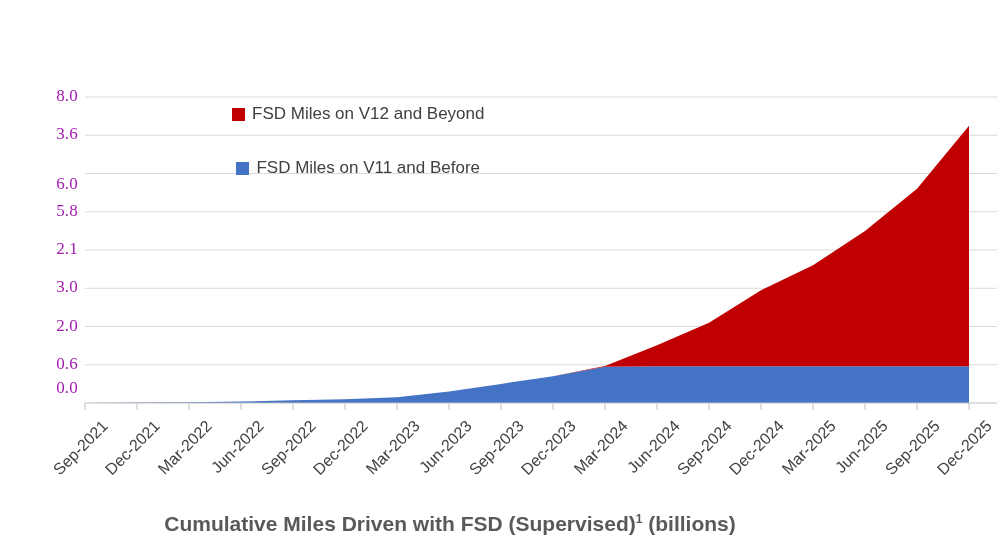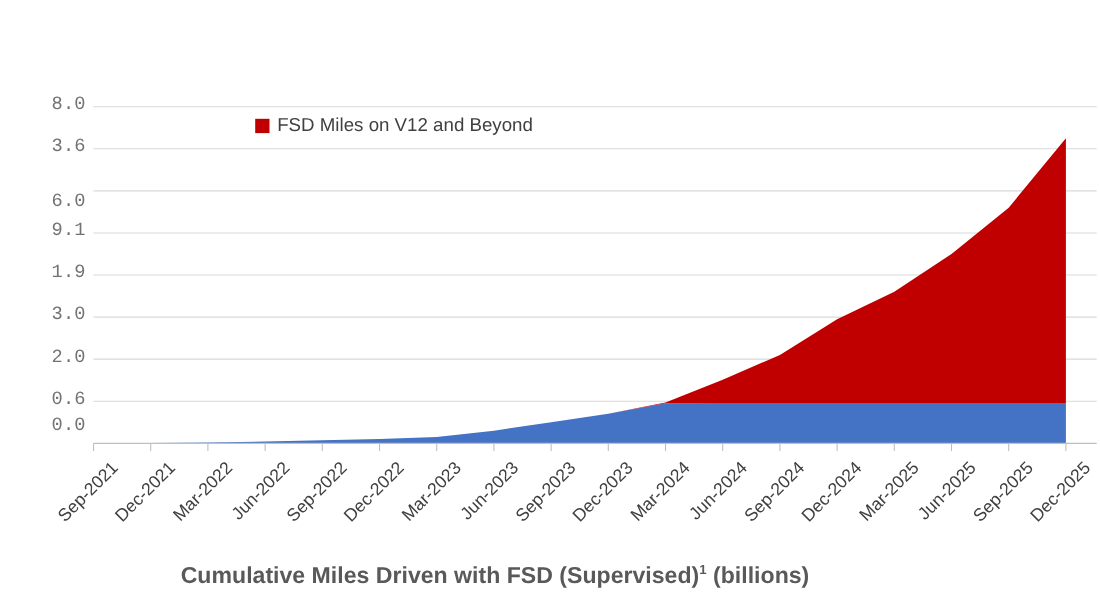--- a/index.html
+++ b/index.html
@@ -32,22 +32,22 @@
     display: block;
   }
 
   
   .y-tick-label {
     position: absolute;
     right: 0;
     width: 48px;
     text-align: right;
     font-size: 17px;
-    color: #737373;
-    font-family: Liberation Mono, monospace;
+    color: #a21caf;
+    font-family: Liberation Serif, serif;
     letter-spacing: 0.2px;
   }
   #y-axis-labels {
     position: absolute;
     left: 20px;
     top: 0;
     width: 58px;
     height: 557px;
   }
 
@@ -161,22 +161,22 @@
         <line x1="917" x2="917" y1="403" y2="410" stroke="#BFBFBF" stroke-width="1"></line>
         <line x1="969" x2="969" y1="403" y2="410" stroke="#BFBFBF" stroke-width="1"></line>
       </g>
   </svg>
 
   <div id="y-axis-labels">
       <div class="y-tick-label" style="top: 378px;">0.0</div>
       <div class="y-tick-label" style="top: 353.75px;">0.6</div>
       <div class="y-tick-label" style="top: 315.5px;">2.0</div>
       <div class="y-tick-label" style="top: 277.25px;">3.0</div>
-      <div class="y-tick-label" style="top: 239px;">1.9</div>
-      <div class="y-tick-label" style="top: 200.75px;">9.1</div>
+      <div class="y-tick-label" style="top: 239px;">2.1</div>
+      <div class="y-tick-label" style="top: 200.75px;">5.8</div>
       <div class="y-tick-label" style="top: 174px;">6.0</div>
       <div class="y-tick-label" style="top: 124.25px;">3.6</div>
       <div class="y-tick-label" style="top: 86px;">8.0</div>
     </div>
 
   <div id="x-axis-labels">
       <div class="x-tick-label" style="left: -101px; top: 417px; width: 200px;">Sep-2021</div>
       <div class="x-tick-label" style="left: -49px; top: 417px; width: 200px;">Dec-2021</div>
       <div class="x-tick-label" style="left: 3px; top: 417px; width: 200px;">Mar-2022</div>
       <div class="x-tick-label" style="left: 55px; top: 417px; width: 200px;">Jun-2022</div>
@@ -194,19 +194,23 @@
       <div class="x-tick-label" style="left: 679px; top: 417px; width: 200px;">Jun-2025</div>
       <div class="x-tick-label" style="left: 731px; top: 417px; width: 200px;">Sep-2025</div>
       <div class="x-tick-label" style="left: 783px; top: 417px; width: 200px;">Dec-2025</div>
     </div>
 
   <div id="legend">
       <div class="legend-entry">
         <span class="legend-swatch" style="background: rgb(192, 0, 0);"></span>
         <span class="legend-text">FSD Miles on V12 and Beyond</span>
       </div>
+      <div class="legend-entry">
+        <span class="legend-swatch" style="background: rgb(68, 114, 196);"></span>
+        <span class="legend-text">FSD Miles on V11 and Before</span>
+      </div>
     </div>
 
   <div id="chart-title">
     <span>Cumulative Miles Driven with FSD (Supervised)</span><sup>1</sup><span> (billions)</span>
   </div>
 
 </div>
 
 </body></html>

